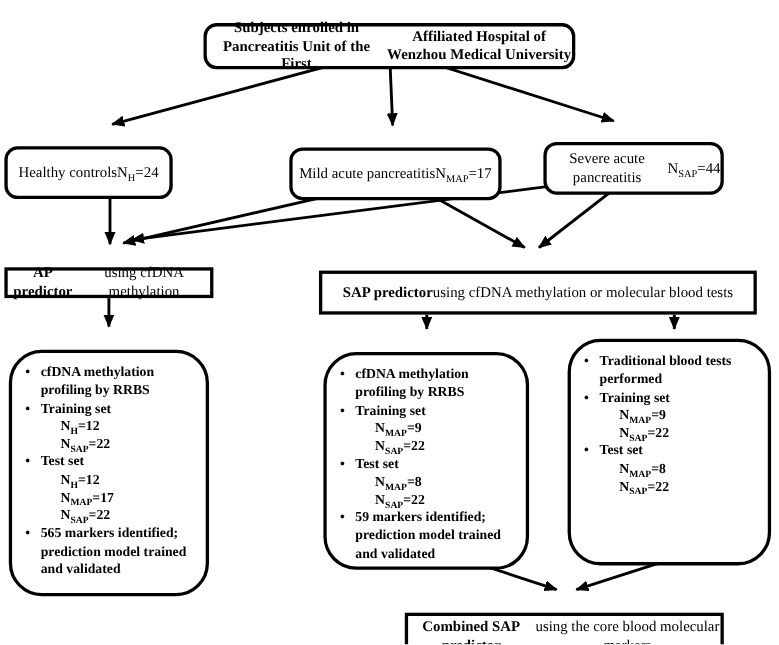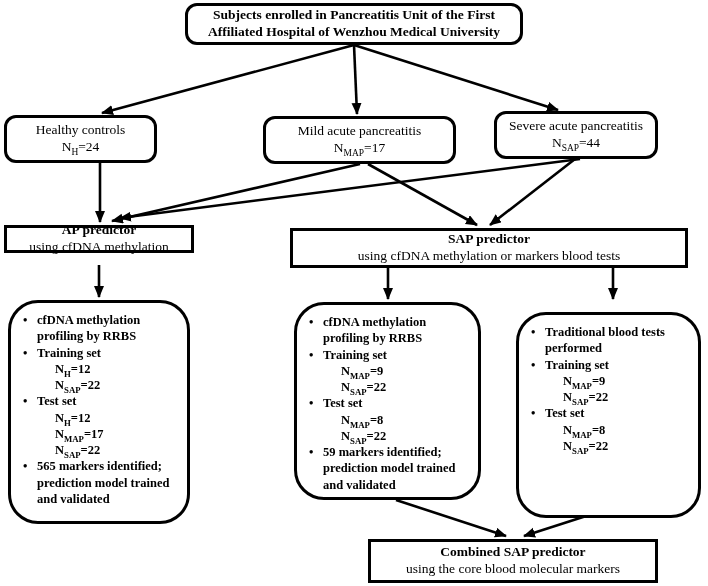--- a/index.html
+++ b/index.html
@@ -3,36 +3,36 @@
 <meta charset="utf-8">
 <style>
   html,body{margin:0;padding:0;background:#ffffff;}
   .canvas{
     position:relative;width:708px;height:586px;background:#ffffff;
     font-family:"Liberation Serif","DejaVu Serif",serif;color:#000;
     overflow:hidden;
   }
   svg.arrows{position:absolute;left:0;top:0;width:708px;height:586px;}
   .box{position:absolute;background:#fff;border:3px solid #000;box-sizing:border-box;
-       display:flex;flex-direction:column;justify-content:center;align-items:center;
-       text-align:center;line-height:1.25;}
+       display:flex;flex-direction:row;justify-content:center;align-items:center;
+       text-align:center;line-height:1.25;margin-top:18px;}
   .rounded{border-radius:12px;}
   .biground{border-radius:30px;justify-content:flex-start;align-items:flex-start;text-align:left;}
   .top-box{left:185px;top:3px;width:338px;height:42px;font-size:13.5px;font-weight:bold;}
   .g-healthy{left:4px;top:115px;width:153px;height:48px;font-size:13.5px;}
   .g-map{left:263px;top:116px;width:193px;height:48px;font-size:13.5px;border-radius:12px;}
   .g-sap{left:494px;top:111px;width:164px;height:48px;font-size:13.5px;}
   .ap-pred{left:4px;top:225px;width:190px;height:28px;font-size:13.5px;}
   .sap-pred{left:290px;top:228px;width:398px;height:40px;font-size:13.5px;}
   .combined{left:368px;top:539px;width:290px;height:44px;font-size:13.5px;}
   .pred-title{font-weight:bold;}
   .detail{font-size:12.5px;padding:9px 8px 6px 10px;}
   .d-left{left:8px;top:300px;width:182px;height:224px;}
   .d-mid{left:294px;top:302px;width:187px;height:198px;}
-  .d-right{left:516px;top:312px;width:185px;height:206px;}
+  .d-right{left:516px;top:290px;width:185px;height:206px;}
   ul.bullets{margin:0;padding:0;list-style:none;}
   ul.bullets li{position:relative;padding-left:16px;line-height:1.3;font-weight:bold;}
   ul.bullets li::before{content:"\2022";position:absolute;left:2px;top:0;}
   .nline{margin-left:18px;line-height:1.3;}
   sub{font-size:0.7em;line-height:0;}
 </style>
 </head>
 <body>
 
 <div class="canvas">
@@ -77,21 +77,21 @@
     <div>Severe acute pancreatitis</div>
     <div><span>N<sub>SAP</sub>=44</span></div>
   </div>
 
   <div class="box ap-pred">
     <div class="pred-title">AP predictor</div>
     <div>using cfDNA methylation</div>
   </div>
   <div class="box sap-pred">
     <div class="pred-title">SAP predictor</div>
-    <div>using cfDNA methylation or markers blood tests</div>
+    <div>using cfDNA methylation or molecular blood tests</div>
   </div>
 
   <div class="box biground detail d-left">
     <ul class="bullets">
         <li>
           <div>cfDNA methylation profiling by RRBS</div>
         </li>
         <li>
           <div>Training set</div>
           <div class="nline"><span>N<sub>H</sub>=12</span></div>

